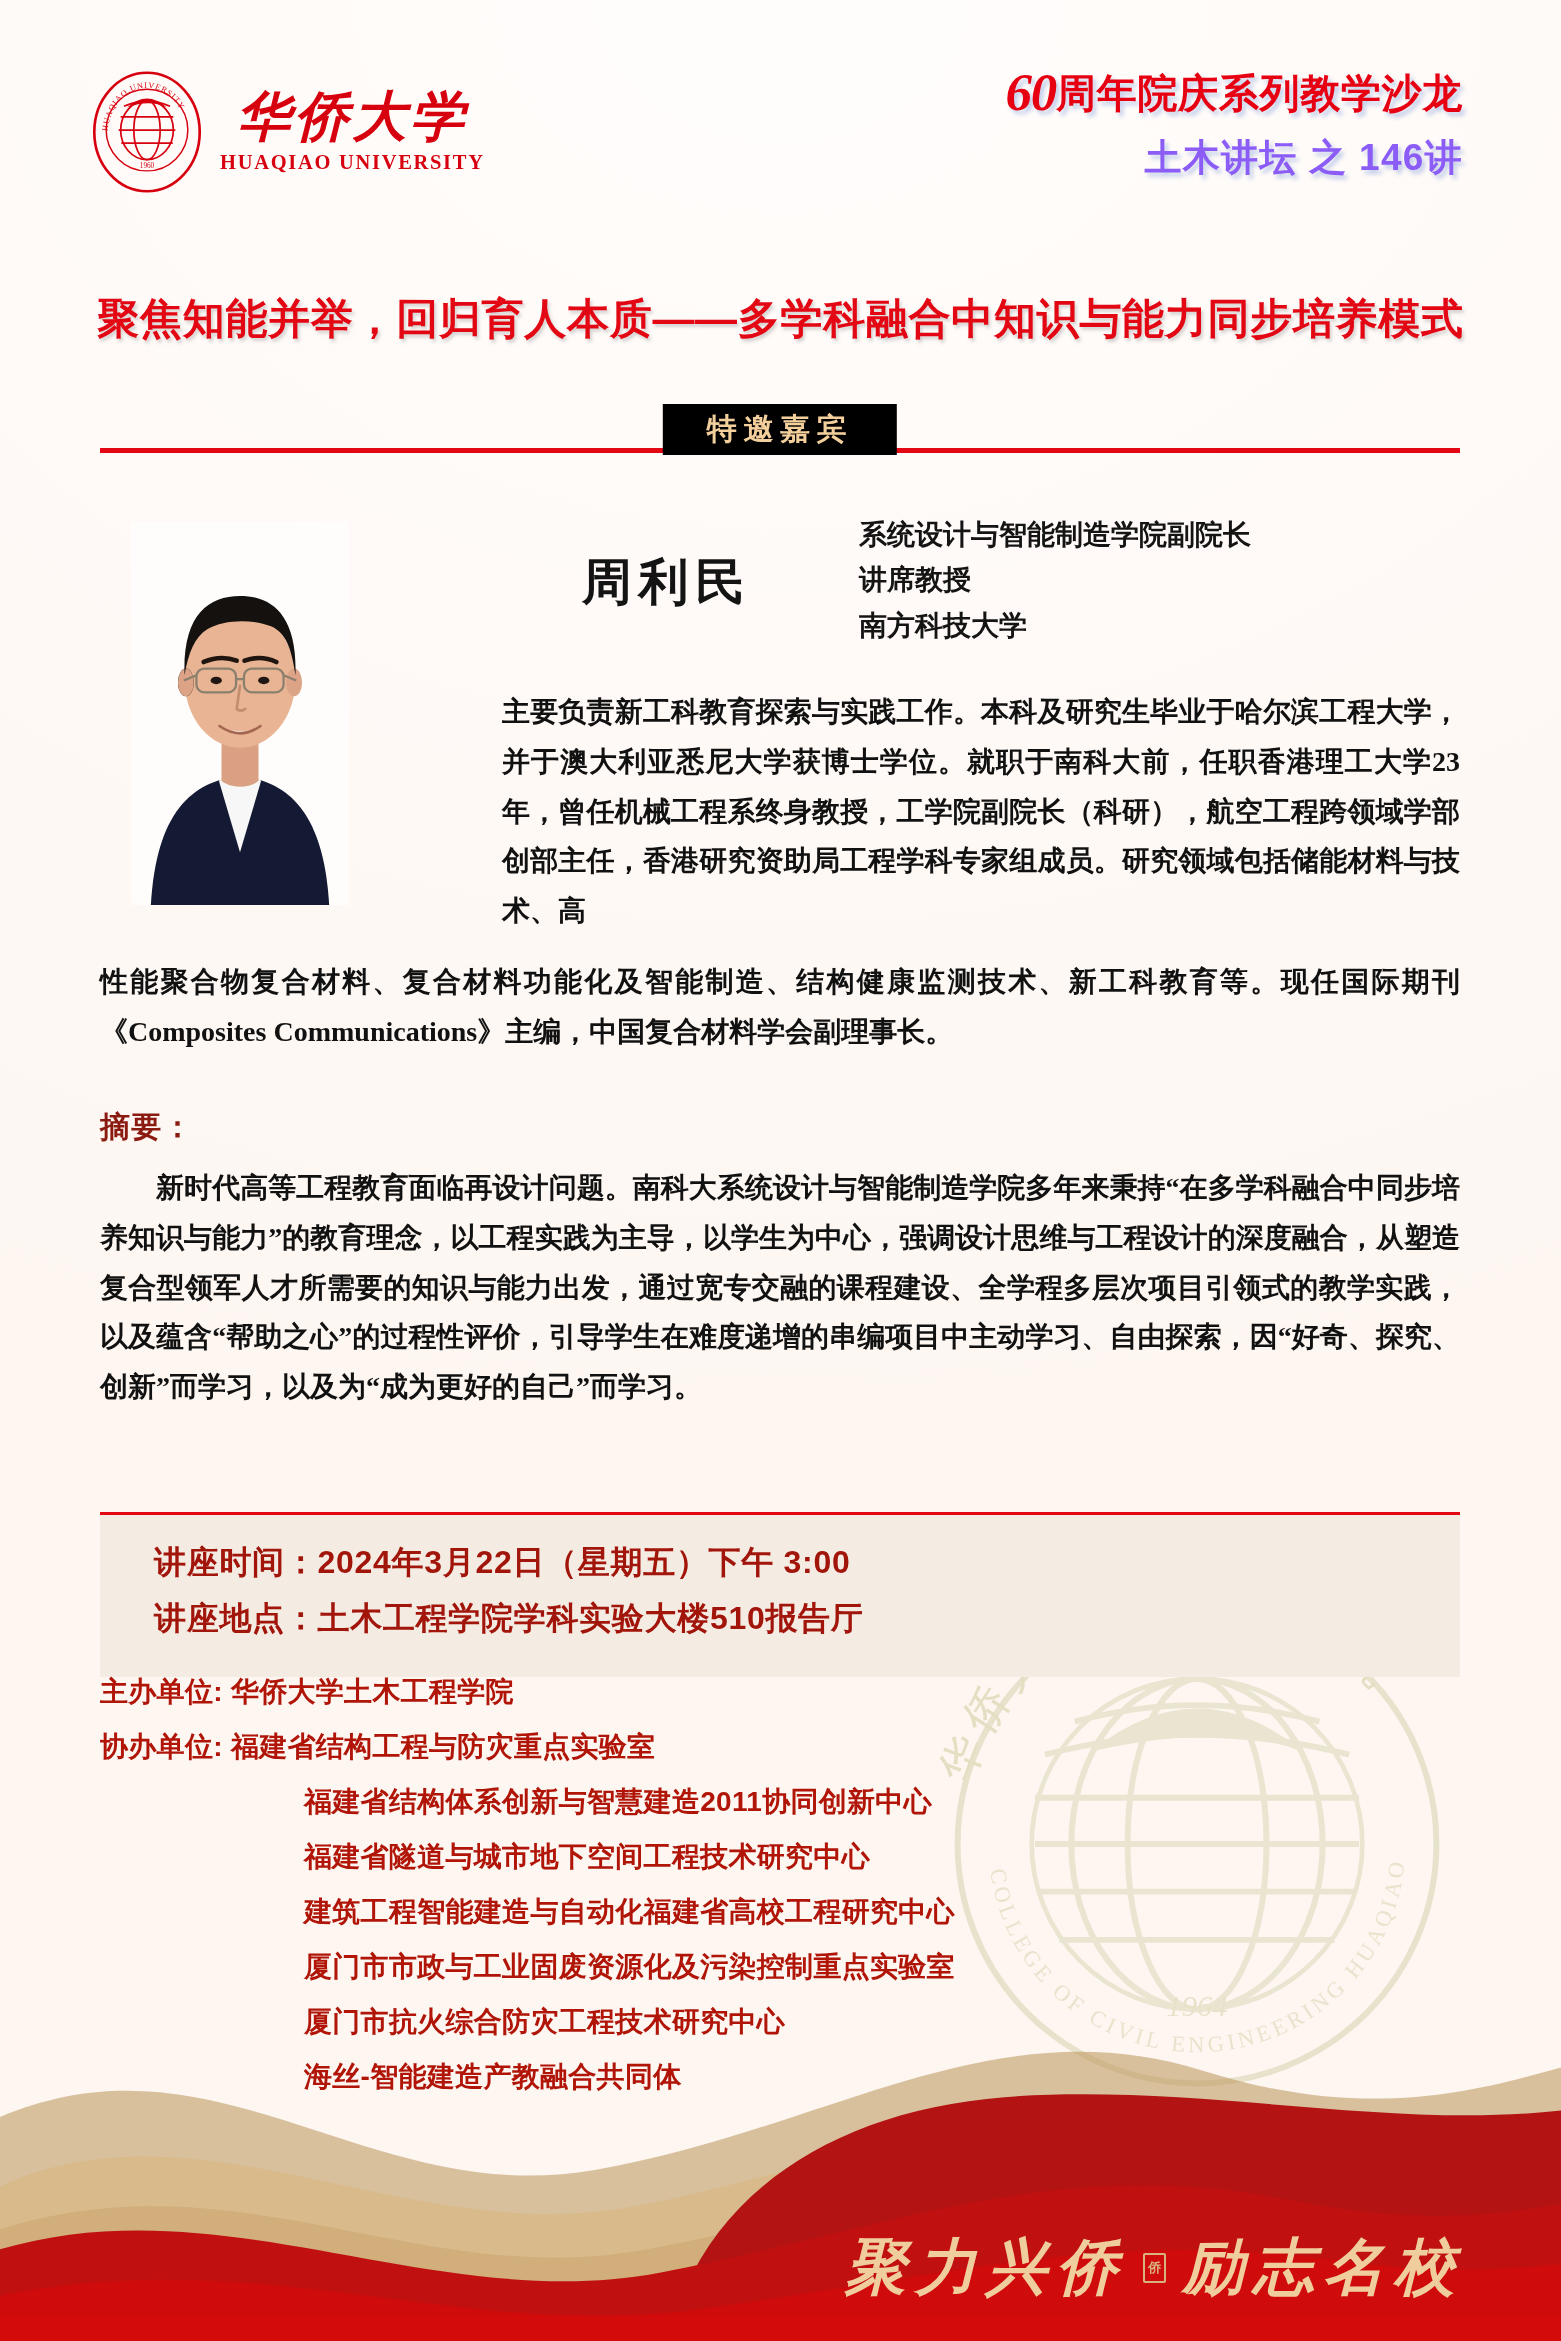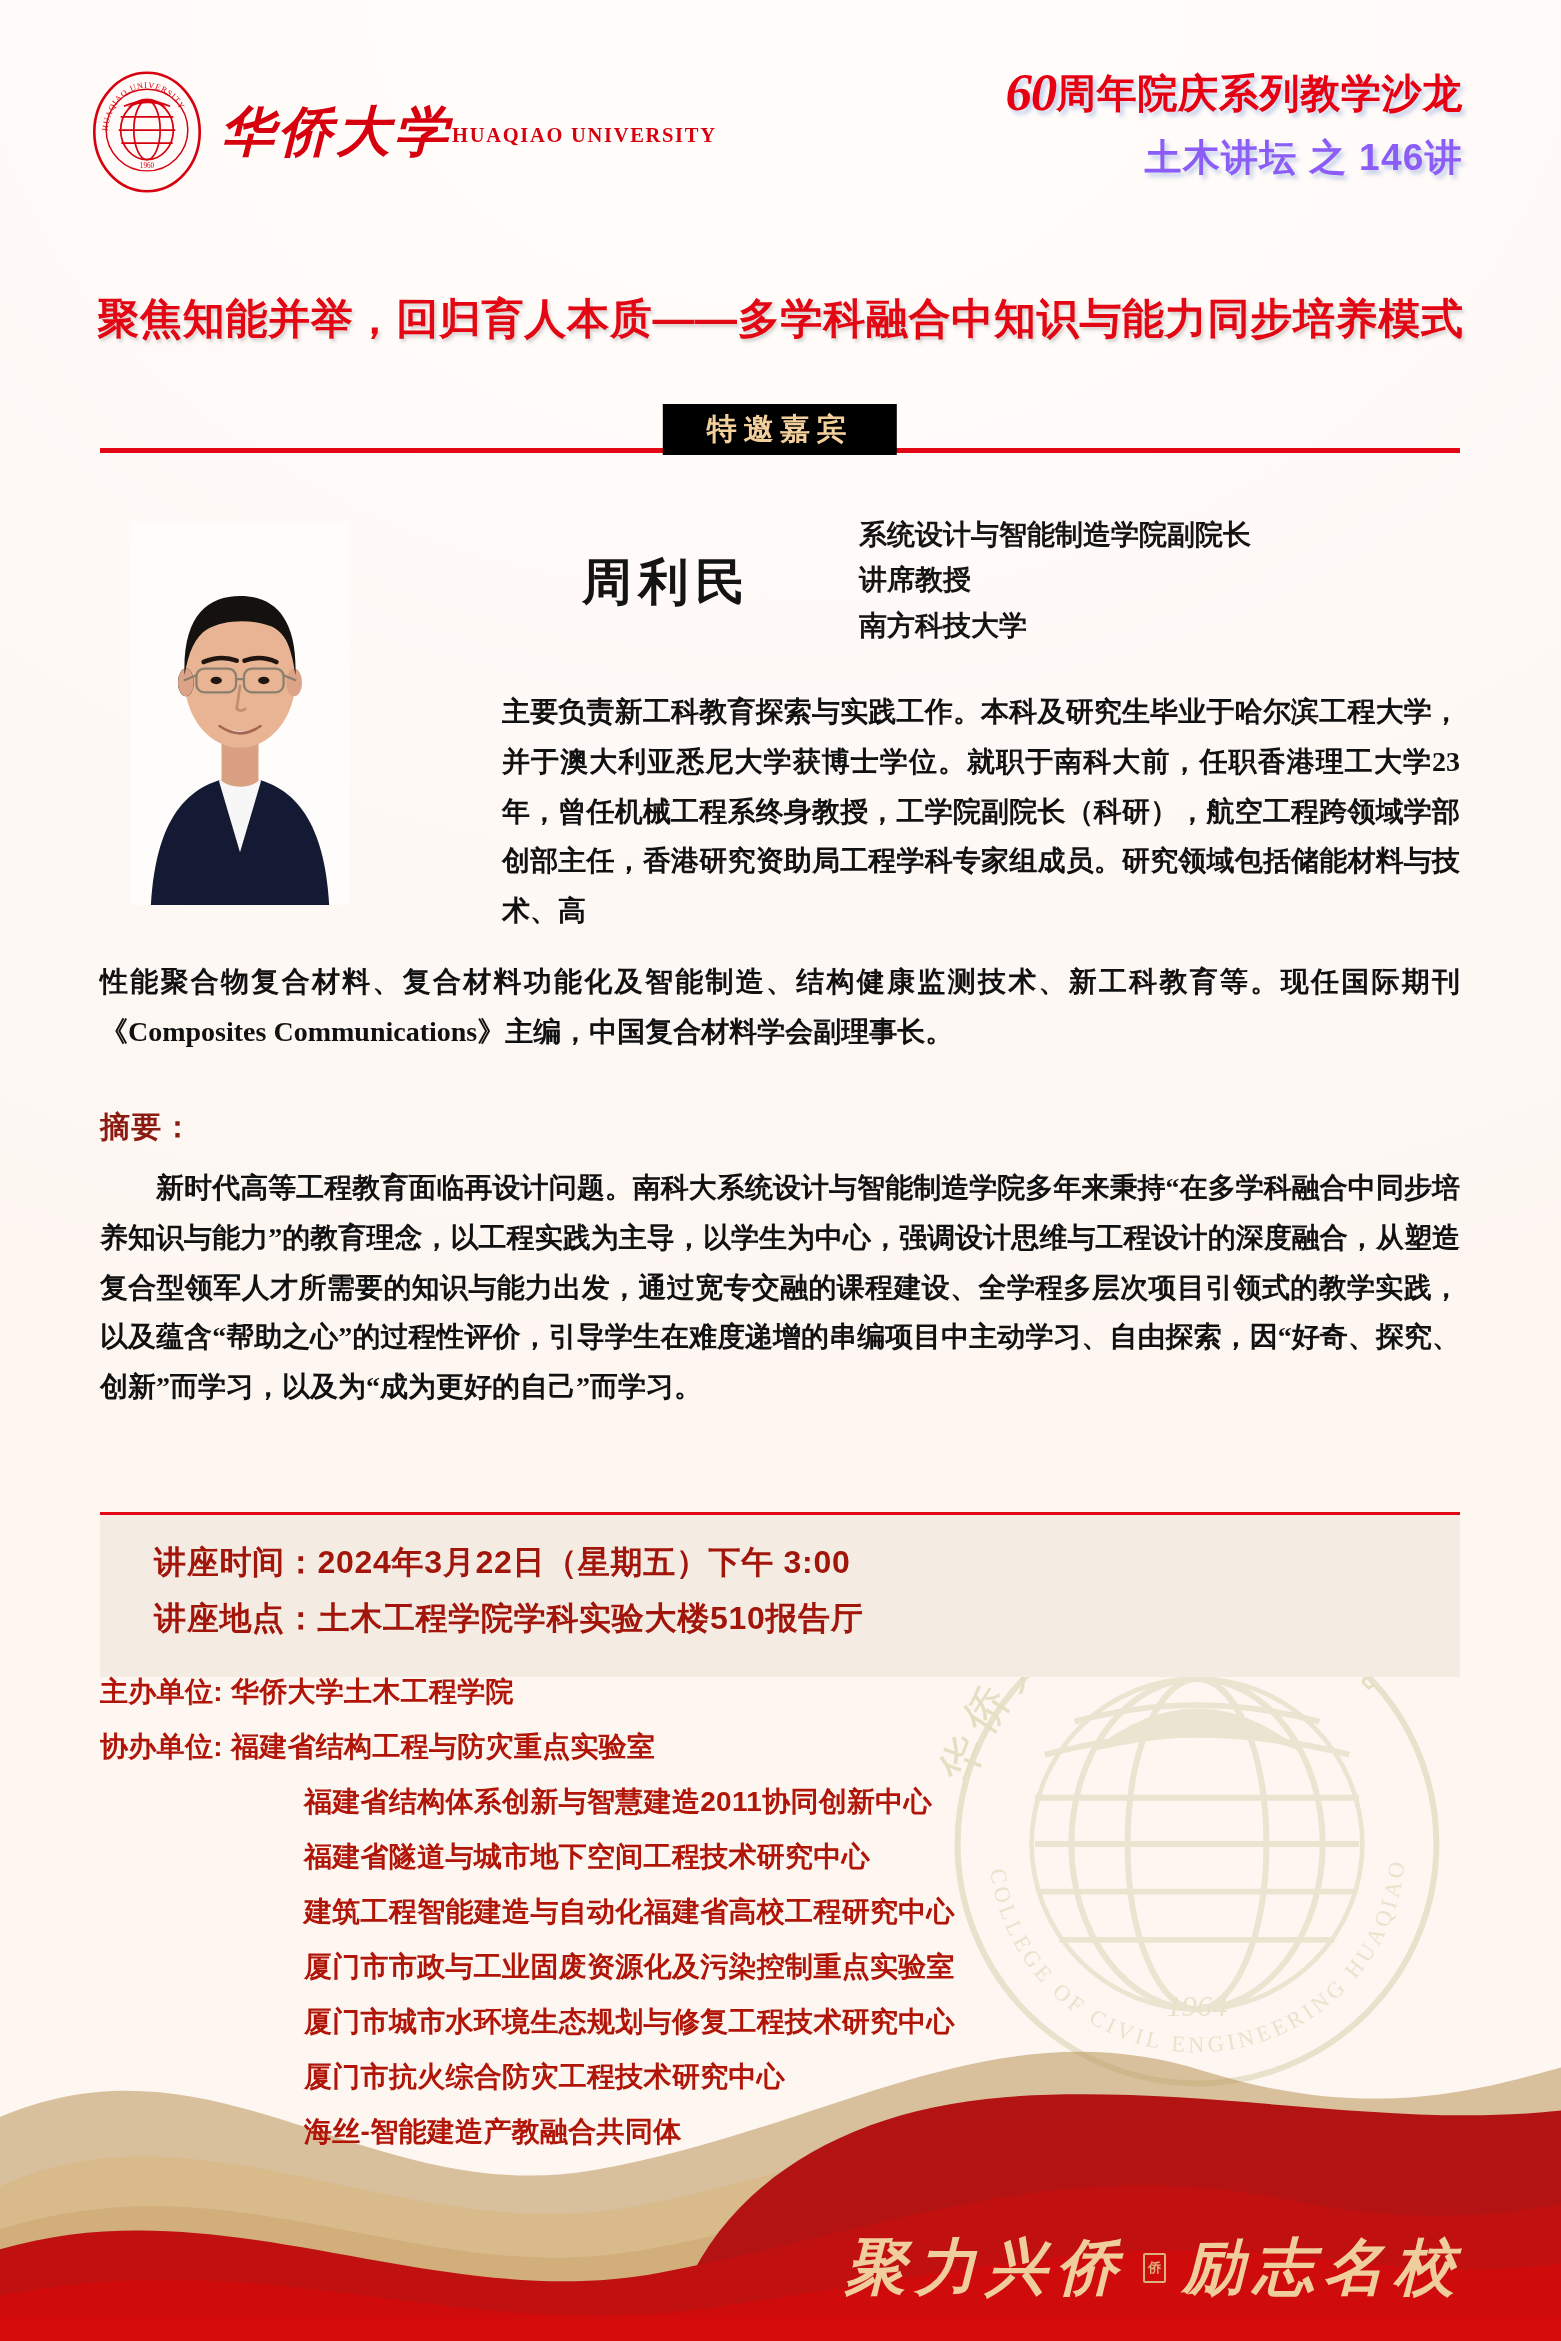--- a/index.html
+++ b/index.html
@@ -36,21 +36,21 @@
   
   #header {
     position: absolute; left: 0; top: 0;
     width: 1561px; height: 238px;
   }
   #logo-wrap {
     position: absolute; left: 91px; top: 69px;
     display: flex; align-items: center; gap: 17px;
   }
   #logo-seal { width: 112px; height: 126px; }
-  #logo-word { display: flex; flex-direction: row; align-items: center; }
+  #logo-word { display: flex; flex-direction: column; align-items: center; }
   #logo-cn {
     font-family: "Liberation Serif", "DejaVu Serif", serif;
     font-size: 54px; font-weight: 700; color: #d7000f;
     letter-spacing: 4px; line-height: 1;
     font-style: italic;
   }
   #logo-en {
     font-family: "Liberation Serif", "DejaVu Serif", serif;
     font-size: 20.5px; font-weight: 700; color: #d7000f;
     letter-spacing: 1.7px; margin-top: 6.6px;
@@ -337,21 +337,20 @@
   <div id="event-place" class="event-line"><span>讲座地点：</span><span class="event-strong">土木工程学院学科实验大楼510报告厅</span></div>
 </div>
 
 <div id="orgs">
   <div class="org-row">主办单位: 华侨大学土木工程学院</div>
   <div class="org-row">协办单位: 福建省结构工程与防灾重点实验室</div>
   <div class="org-row indented">福建省结构体系创新与智慧建造2011协同创新中心</div>
   <div class="org-row indented">福建省隧道与城市地下空间工程技术研究中心</div>
   <div class="org-row indented">建筑工程智能建造与自动化福建省高校工程研究中心</div>
   <div class="org-row indented">厦门市市政与工业固废资源化及污染控制重点实验室</div>
-  <div class="org-row indented">厦门市城市水环境生态规划与修复工程技术研究中心</div>
   <div class="org-row indented">厦门市抗火综合防灾工程技术研究中心</div>
   <div class="org-row indented">海丝-智能建造产教融合共同体</div>
 </div>
 
 <div id="footer-slogan">
   <div class="slogan-txt">聚力兴侨</div>
   <div id="slogan-seal">侨</div>
   <div class="slogan-txt">励志名校</div>
 </div>
 

